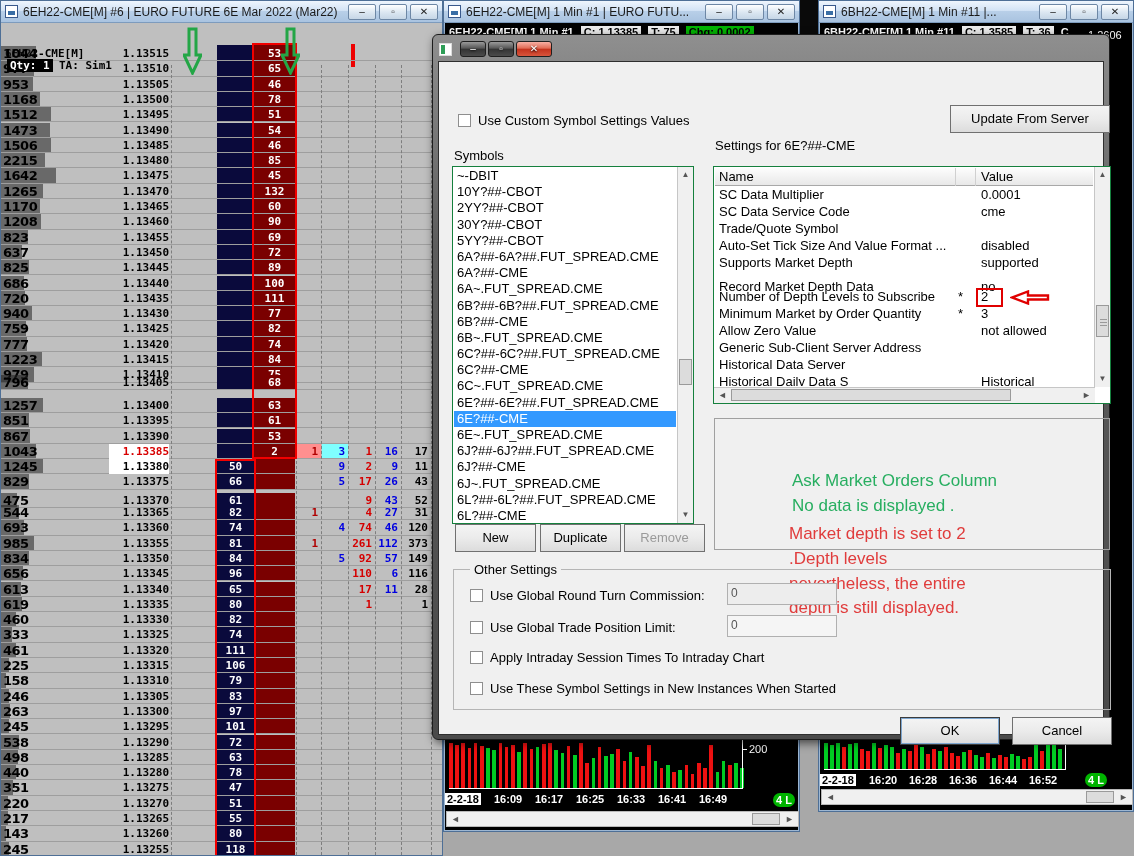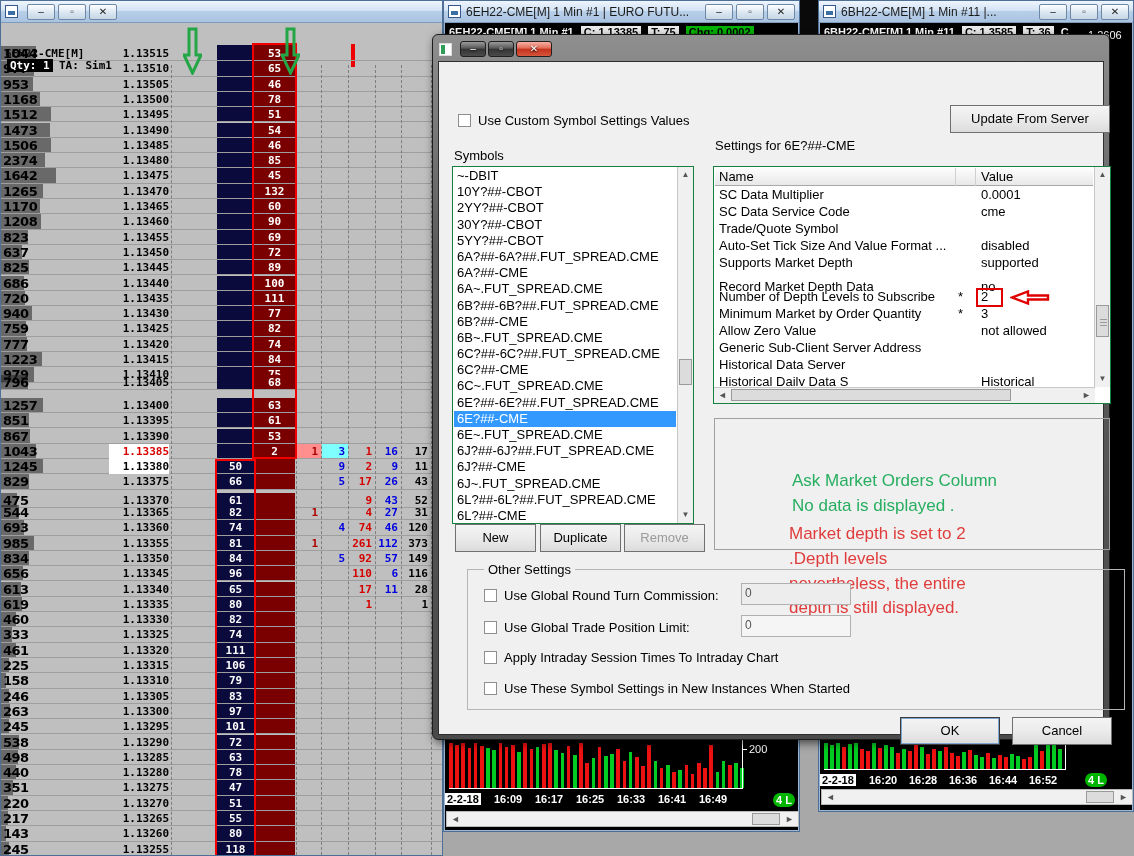--- a/index.html
+++ b/index.html
@@ -130,20 +130,21 @@
 </head>
 <body>
 
 <div id="stage">
 
   <div class="abs" style="left:798px;top:0;width:22px;height:48px;background:#0a0a0a;"></div>
 
   <div class="win" style="left:0;top:0;width:443px;height:856px;">
     <div class="titlebar">
       <span class="app-icon"></span>
+      <span class="title-text">6EH22-CME[M]  #6 | EURO FUTURE 6E Mar 2022 (Mar22)</span>
       <span class="winbtns">
         <span class="winbtn">–</span>
         <span class="winbtn">▫</span>
         <span class="winbtn">✕</span>
       </span>
     </div>
     <div id="ladder">
       <div class="lad-sym">6EH22-CME[M]</div>
       <div class="buyhead">Buy</div>
       <div class="sellhead">Sell</div>
@@ -193,21 +194,21 @@
           </div>
           <div class="lrow" style="top: 114.8px;">
             <div class="vbar" style="width: 50px;"></div>
             <div class="vol">1506</div>
             <div class="price">1.13485</div>
             <div class="bcell"></div>
             <div class="scell">46</div>
           </div>
           <div class="lrow" style="top: 130.1px;">
             <div class="vbar" style="width: 44px;"></div>
-            <div class="vol">2374</div>
+            <div class="vol">2215</div>
             <div class="price">1.13480</div>
             <div class="bcell"></div>
             <div class="scell">85</div>
           </div>
           <div class="lrow" style="top: 145.4px;">
             <div class="vbar" style="width: 55px;"></div>
             <div class="vol">1642</div>
             <div class="price">1.13475</div>
             <div class="bcell"></div>
             <div class="scell">45</div>
@@ -894,21 +895,21 @@
       <div class="note-green" style="left:353px;top:434px;">No data is displayed .</div>
       <div class="note-red" style="left:350px;top:462px;">Market depth is set to 2</div>
       <div class="note-red" style="left:350px;top:487px;">.Depth levels</div>
       <div class="note-red" style="left:350px;top:512px;">nevertheless, the entire</div>
       <div class="note-red" style="left:350px;top:536px;">depth is still displayed.</div>
 
       <div class="btn" style="left:16px;top:462px;width:81px;height:28px;line-height:26px;">New</div>
       <div class="btn" style="left:101px;top:462px;width:81px;height:28px;line-height:26px;">Duplicate</div>
       <div class="btn disabled" style="left:185px;top:462px;width:81px;height:28px;line-height:26px;">Remove</div>
 
-      <div class="groupbox" style="left:14px;top:507px;width:658px;height:141px;margin-left:14px;">
+      <div class="groupbox" style="left:14px;top:507px;width:658px;height:141px;">
         <span class="gb-label">Other Settings</span>
         <span class="cb" style="left:16px;top:19px;"></span>
         <span class="lbl" style="left:36px;top:18px;">Use Global Round Turn Commission:</span>
         <div class="field" style="left:273px;top:13px;width:110px;height:22px;">0</div>
         <span class="cb" style="left:16px;top:51px;"></span>
         <span class="lbl" style="left:36px;top:50px;">Use Global Trade Position Limit:</span>
         <div class="field" style="left:273px;top:45px;width:110px;height:22px;background:#f5f5f5;">0</div>
         <span class="cb" style="left:16px;top:81px;"></span>
         <span class="lbl" style="left:36px;top:80px;">Apply Intraday Session Times To Intraday Chart</span>
         <span class="cb" style="left:16px;top:112px;"></span>

